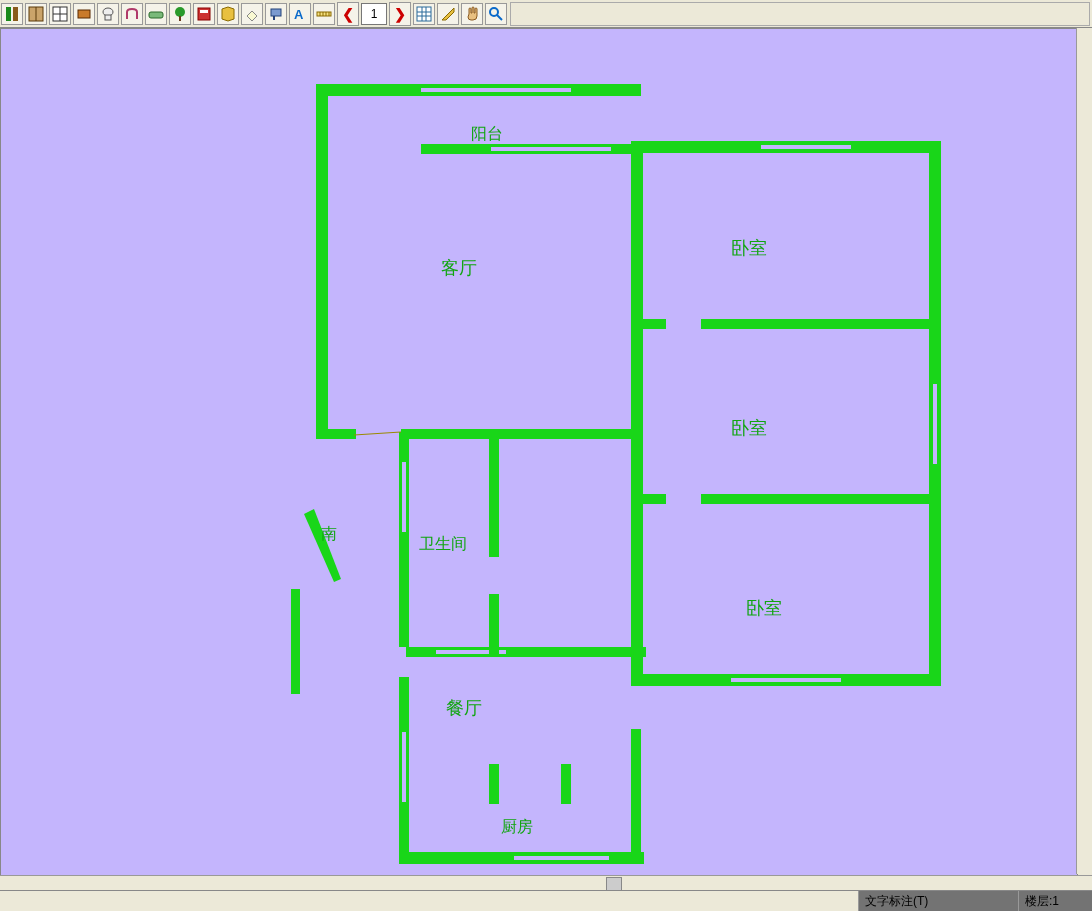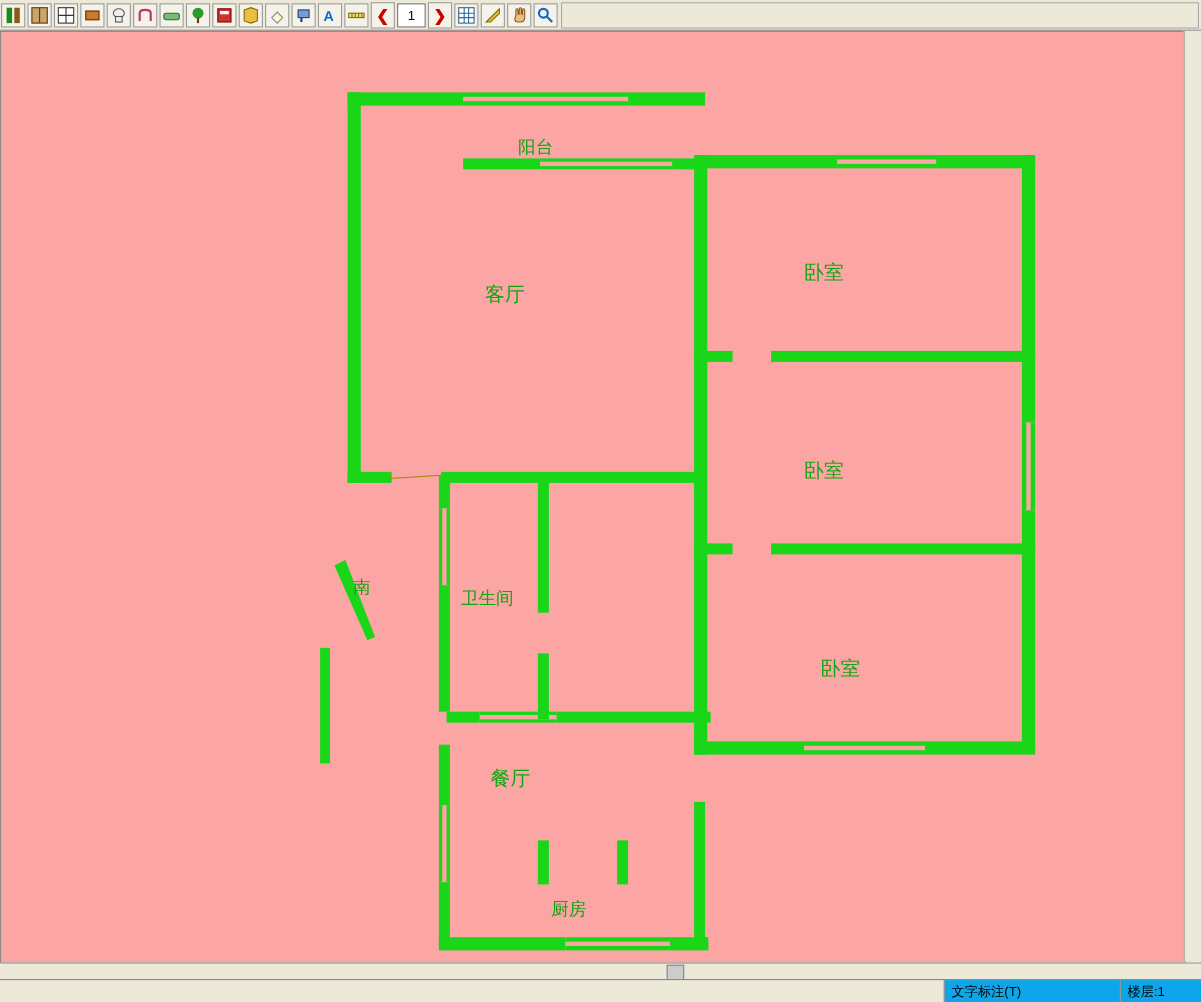--- a/index.html
+++ b/index.html
@@ -4,32 +4,32 @@
 <style>
   html,body{margin:0;padding:0;width:1092px;height:911px;font-family:"Microsoft YaHei","SimSun",sans-serif;background:#ece9d8;overflow:hidden;}
   
   .toolbar{position:absolute;left:0;top:0;width:1092px;height:27px;background:#ece9d8;border-bottom:1px solid #888;display:flex;align-items:center;}
   .tool-btn{width:22px;height:22px;margin:1px;border:1px solid #999;background:#f5f3e9;display:flex;align-items:center;justify-content:center;font-size:12px;cursor:pointer;box-sizing:border-box;}
   .tool-btn svg{width:16px;height:16px;}
   .tool-arrow{width:20px;height:22px;margin:1px;border:1px solid #999;background:#f5f3e9;display:flex;align-items:center;justify-content:center;color:#c00;font-weight:bold;font-size:14px;cursor:pointer;}
   .tool-page{width:24px;height:20px;margin:1px;border:1px solid #777;background:#fff;font-size:12px;text-align:center;line-height:20px;}
   .tool-sep-grow{flex:1;height:22px;border:1px solid #aaa;background:#ece9d8;margin:1px 2px;}
   
-  .canvas-wrap{position:absolute;left:0;top:28px;width:1076px;height:846px;border:1px solid #888;background:#fca5a5;overflow:hidden;}
+  .canvas-wrap{position:absolute;left:0;top:28px;width:1076px;height:846px;border:1px solid #888;background:#c4b5fd;overflow:hidden;}
   .canvas-wrap svg{width:100%;height:100%;}
   
   .rlabel{font-size:18px;fill:#11a511;font-family:"SimSun","Microsoft YaHei";}
   .rlabel-small{font-size:16px;fill:#11a511;font-family:"SimSun","Microsoft YaHei";}
   
   .vscroll{position:absolute;right:0;top:28px;width:15px;height:846px;background:#ece9d8;border-left:1px solid #999;}
   .hscroll{position:absolute;left:0;top:875px;width:1092px;height:15px;background:#ece9d8;border-top:1px solid #999;}
   .hthumb{position:absolute;left:606px;top:1px;width:14px;height:12px;background:#ccc;border:1px solid #888;}
   
   .status{position:absolute;left:0;bottom:0;width:1092px;height:20px;background:#ece9d8;border-top:1px solid #888;font-size:12px;}
-  .status .cell{position:absolute;top:0;height:20px;line-height:20px;border-left:1px solid #999;border-right:1px solid #fff;padding:0 6px;background:#0ea5e9;}
+  .status .cell{position:absolute;top:0;height:20px;line-height:20px;border-left:1px solid #999;border-right:1px solid #fff;padding:0 6px;background:#737373;}
 </style>
 </head>
 <body>
 
 <div class="toolbar">
 
   <div class="tool-btn">
       <svg viewBox="0 0 16 16">
         <rect x="2" y="1" width="5" height="14" fill="#1a8a1a"></rect>
         <rect x="9" y="1" width="5" height="14" fill="#8a5a1a"></rect>

